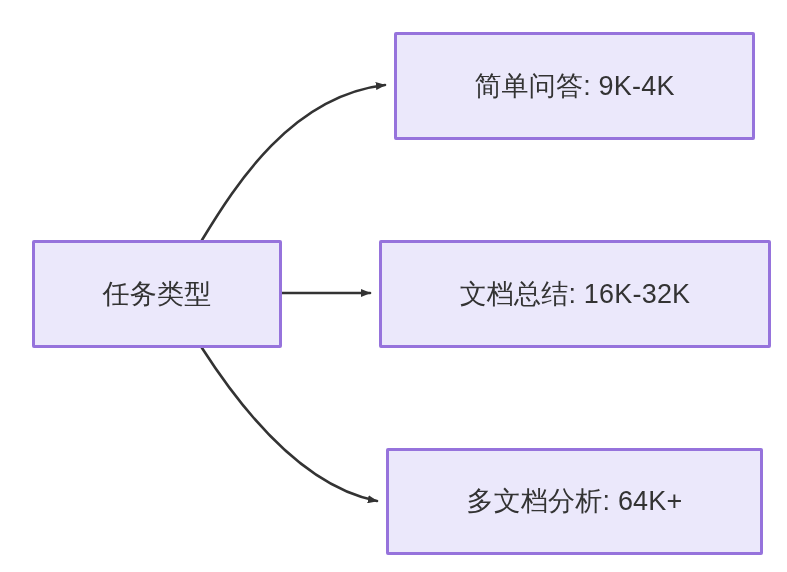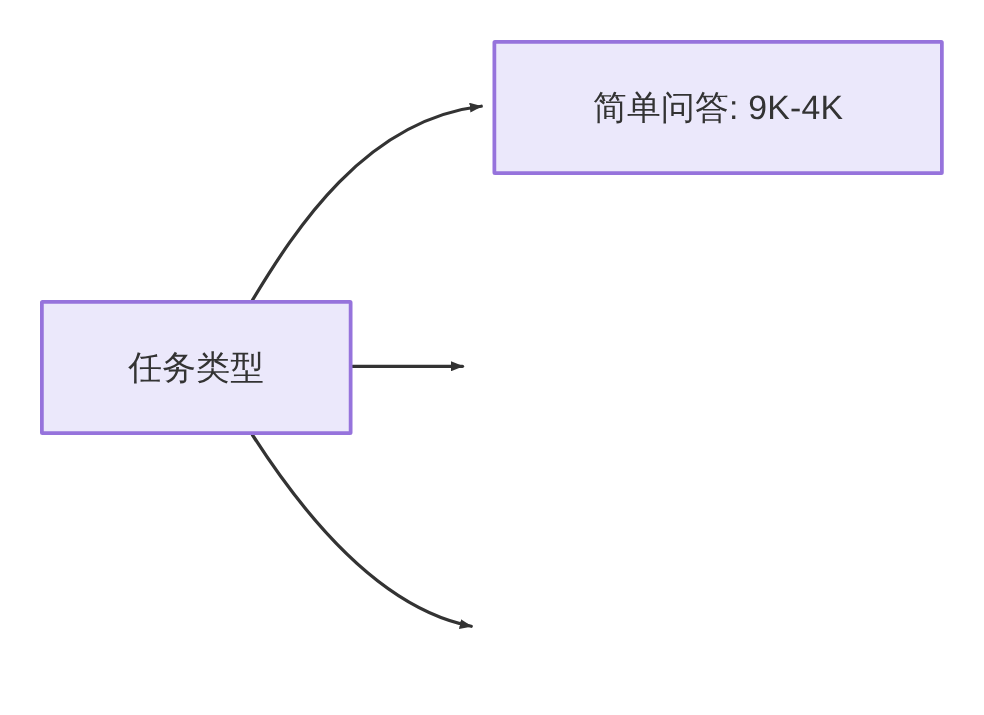--- a/index.html
+++ b/index.html
@@ -68,15 +68,21 @@
   </svg>
 
   <div class="node" id="node-root">
     <span class="node-label">任务类型</span>
   </div>
 
   <div class="node" id="node-simple">
     <span class="node-label">简单问答: 9K-4K</span>
   </div>
 
+  <div class="node" id="node-doc">
+    <span class="node-label">文档总结: 16K-32K</span>
+  </div>
 
+  <div class="node" id="node-multi">
+    <span class="node-label">多文档分析: 64K+</span>
+  </div>
 
 </div>
 
 </body></html>

